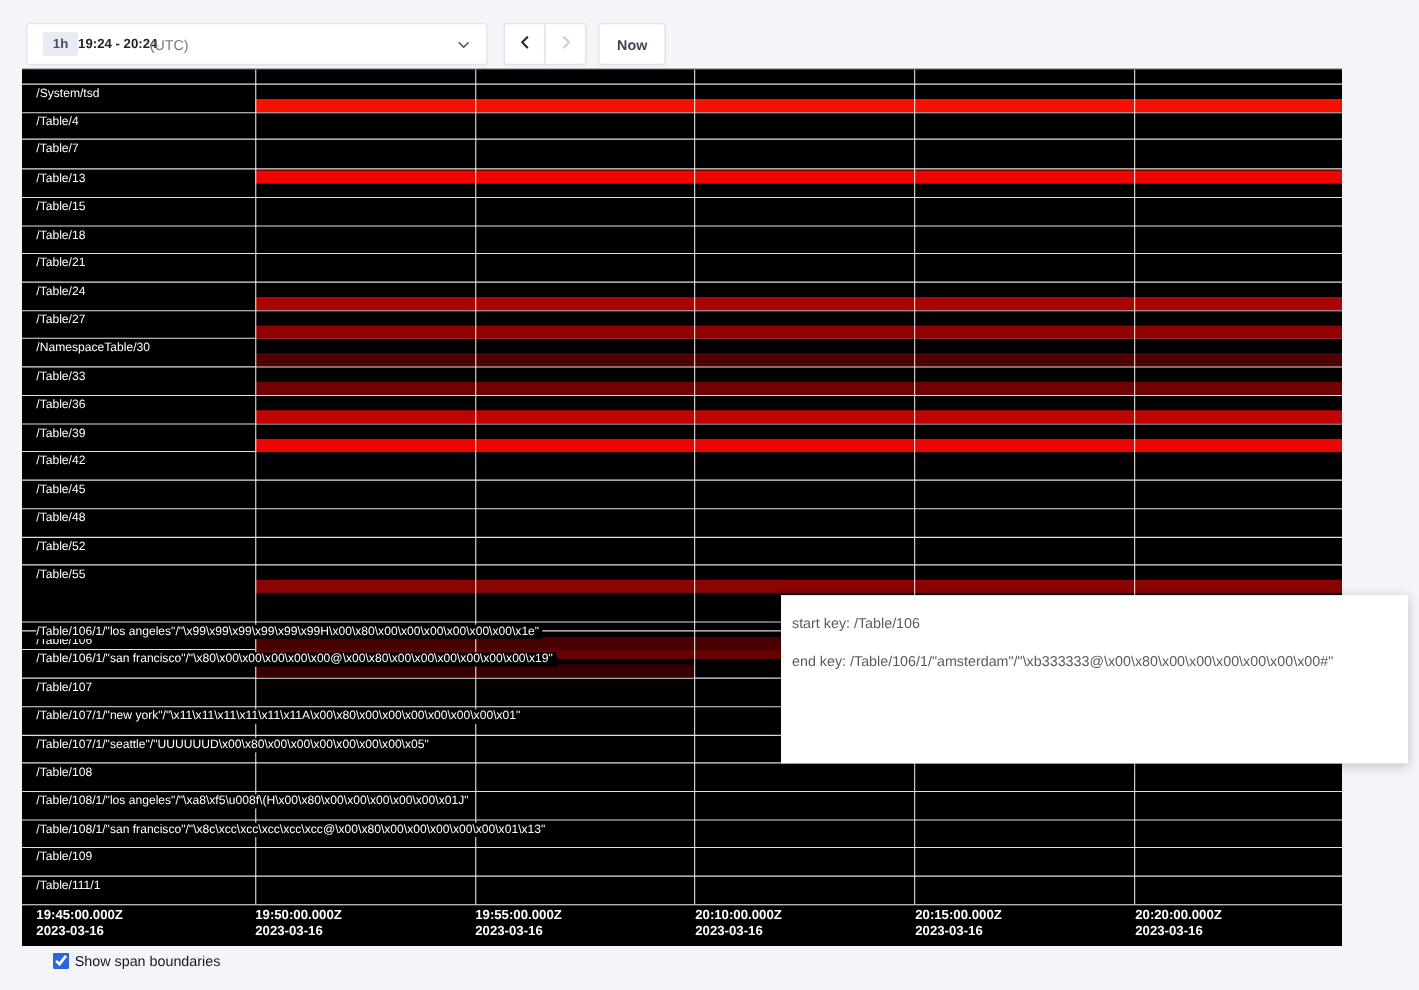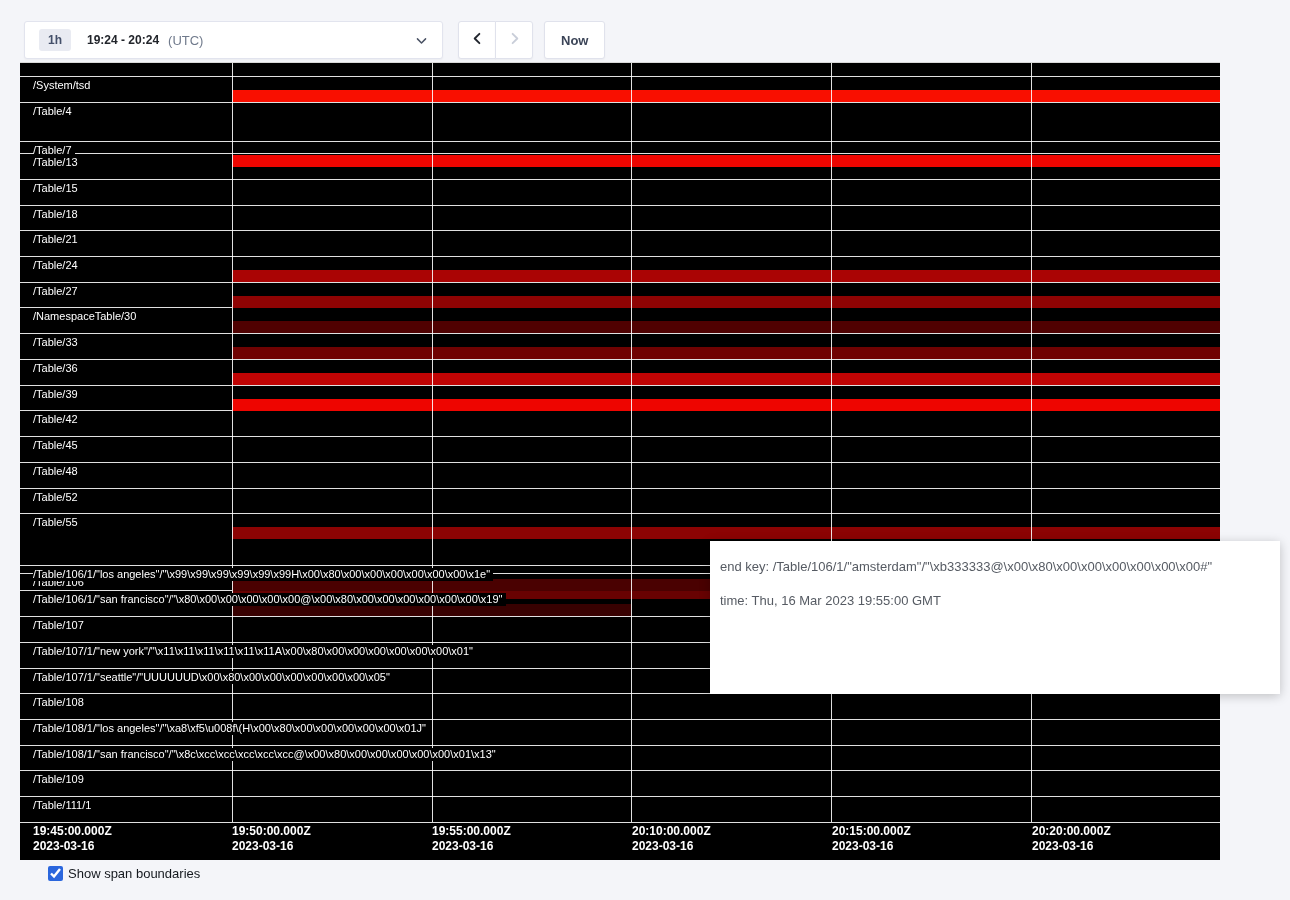--- a/index.html
+++ b/index.html
@@ -8,21 +8,21 @@
     width: 1290px; height: 900px; position: relative;
     background: #f4f5f9;
     font-family: "Liberation Sans", sans-serif;
     overflow: hidden;
   }
 
   
   .dropdown {
     position: absolute; left: 24px; top: 21px; width: 419px; height: 38px;
     background: #fff; border: 1px solid #e2e4ee; border-radius: 3px;
-    display: flex; align-items: center; padding: 0 14px; gap: 16px;
+    display: flex; align-items: center; padding: 0 14px; gap: 0;
     cursor: pointer; box-shadow: 0 1px 2px rgba(0,0,0,0.04);
   }
   .chip {
     background: #e9ebf2; border-radius: 3px; padding: 4px 9px;
     font-size: 12px; font-weight: 700; color: #44506a;
   }
   .range-text { font-size: 12px; font-weight: 700; color: #22252b; }
   .tz { font-size: 13px; color: #707a8c; font-weight: 400; margin-left: -7px; }
   .caret { margin-left: auto; display: flex; align-items: center; }
 
@@ -124,21 +124,21 @@
 
 <div class="canvas">
   <div>
       <div class="kv-row" style="top: 13px;">
         <div class="kv-band" style="left: 212px; width: 988px; top: 13px; background: rgb(249, 15, 0);"></div>
         <span class="kv-label">/System/tsd</span>
       </div>
       <div class="kv-row" style="top: 38.72px;">
         <span class="kv-label">/Table/4</span>
       </div>
-      <div class="kv-row" style="top: 78px; text-align: center;">
+      <div class="kv-row" style="top: 63px; text-align: center;">
         <span class="kv-label">/Table/7</span>
       </div>
       <div class="kv-row" style="top: 90.16px;">
         <div class="kv-band" style="left: 212px; width: 988px; top: 1px; background: rgb(238, 5, 0);"></div>
         <span class="kv-label">/Table/13</span>
       </div>
       <div class="kv-row" style="top: 115.88px;">
         <span class="kv-label">/Table/15</span>
       </div>
       <div class="kv-row" style="top: 141.6px;">
@@ -254,20 +254,20 @@
         <div>2023-03-16</div>
       </div>
       <div class="axis-label" style="left: 1012px;">
         <div>20:20:00.000Z</div>
         <div>2023-03-16</div>
       </div>
     </div>
 </div>
 
 <div class="tooltip">
+    <div class="tooltip-line">start key: /Table/106</div>
     <div class="tooltip-line">end key: /Table/106/1/"amsterdam"/"\xb333333@\x00\x80\x00\x00\x00\x00\x00\x00#"</div>
-    <div class="tooltip-line">time: Thu, 16 Mar 2023 19:55:00 GMT</div>
   </div>
 
 <div class="footer">
   <input type="checkbox" checked="" style="">
   <span class="cb-label">Show span boundaries</span>
 </div>
 
 </body></html>

